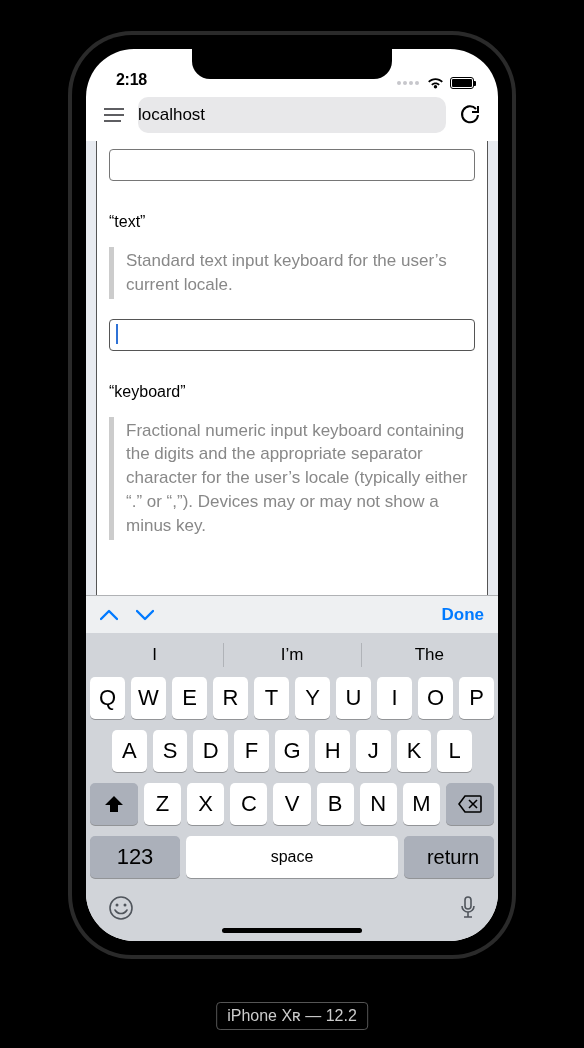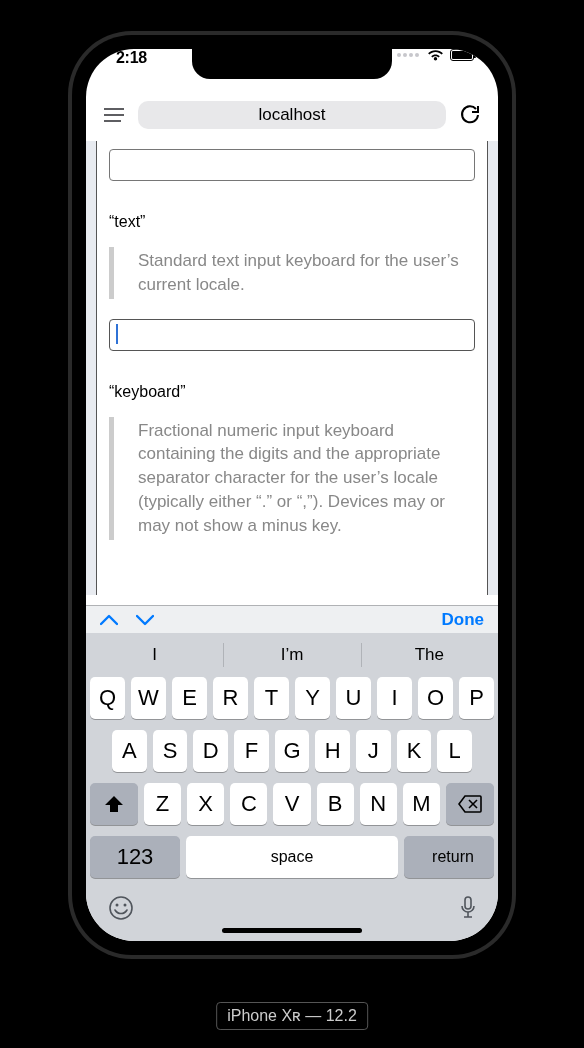--- a/index.html
+++ b/index.html
@@ -31,63 +31,63 @@
 }
 .notch {
   position:absolute; top:0; left:50%; transform:translateX(-50%);
   width: 200px; height: 30px; background:#000;
   border-bottom-left-radius: 18px; border-bottom-right-radius: 18px;
   z-index: 100;
 }
 
 
 .status {
-  height: 44px; display:flex; align-items:flex-start; justify-content:space-between;
+  height: 44px; display:flex; align-items:flex-end; justify-content:space-between;
   padding: 0 24px 4px 30px;
   gap: 36px;
 }
 .status-time { font-weight:600; font-size:16px; letter-spacing:-0.3px; }
 .status-right { display:flex; gap:6px; align-items:center; }
 .dots { display:flex; gap:2px; margin-right:2px; }
 .dot { width:4px; height:4px; border-radius:50%; background:#c7c7cc; }
 .wifi-icon svg { display:block; }
 .battery { width:24px; height:12px; border:1px solid #000; border-radius:3px; position:relative; }
 .battery::after { content:""; position:absolute; right:-3px; top:3px; width:2px; height:5px; background:#000; border-radius:0 1px 1px 0; }
 .battery-fill { position:absolute; left:1px; top:1px; bottom:1px; right:1px; background:#000; border-radius:1px; }
 
 
 .nav {
   height: 44px; margin: 0 10px; display:flex; align-items:center; gap:6px;
 }
 .menu-btn, .reload-btn { width:36px; height:36px; display:flex; align-items:center; justify-content:center; }
 .urlbar {
-  flex:1; height:28px; background:#e8e8ea; border-radius:10px;
-  display:flex; align-items:center; justify-content:center;
+  flex:1; height:36px; background:#e8e8ea; border-radius:10px;
+  display:flex; align-items:center; justify-content:flex-start;
   font-size:17px; color:#000;
 }
 
 
 .content {
   position:absolute; top:92px; bottom:346px; left:0; right:0;
   overflow:hidden; background:#e8ebf0;
   padding: 0 10px;
 }
 .panel { background:#fff; border-left:1px solid #555; border-right:1px solid #555; height:100%; padding:8px 12px 0; }
 .inp {
   width:100%; height:32px; border:1px solid #767676; border-radius:4px; padding:4px 6px;
   font-size:15px; background:#fff; outline:none;
 }
 .inp.focused { border-color:#555; }
 .inp.focused .caret { display:inline-block; width:2px; height:20px; background:#2f72d6; vertical-align:middle; animation:blink 1s steps(1) infinite; }
 @keyframes blink { 50% { opacity:0; } }
 .heading { font-size:16px; margin:32px 0 16px; font-weight:400; }
-.quote { border-left:5px solid #ccc; padding:2px 0 2px 24px; margin-bottom:20px; color:#888; font-size:17px; line-height:1.4; }
-
-
-.kb-accessory { position:absolute; bottom:308px; left:0; right:0; height:28px;
+.quote { border-left:5px solid #ccc; padding:2px 0 2px 12px; margin-bottom:20px; color:#888; font-size:17px; line-height:1.4; }
+
+
+.kb-accessory { position:absolute; bottom:308px; left:0; right:0; height:38px;
   background:#eef0f2; border-top:1px solid #b0b2b5; display:flex; align-items:center; justify-content:space-between;
   padding:0 14px;
 }
 .kb-nav { display:flex; gap:18px; }
 .kb-nav svg { display:block; }
 .kb-done { color:#007aff; font-size:17px; font-weight:600; }
 
 
 .kb { position:absolute; bottom:0; left:0; right:0; height:308px; background:#d1d4d9; }
 .suggest { height:44px; display:flex; }
@@ -96,21 +96,21 @@
 
 .krow { display:flex; gap:6px; padding:0 4px; margin-bottom:11px; }
 .krow.r2 { padding:0 26px; }
 .key { flex:1; height:42px; background:#fff; border-radius:5px; display:flex; align-items:center; justify-content:center;
   font-size:22px; box-shadow:0 1px 0 rgba(0,0,0,0.3); }
 .key.fn { background:#abb0ba; }
 .key.shift { flex:0 0 48px; }
 .key.bksp { flex:0 0 48px; }
 .key.k123 { flex:0 0 90px; font-size:22px; }
 .key.space { flex:1; font-size:16px; }
-.key.return { flex:0 0 90px; font-size:16px;padding-left:8px; }
+.key.return { flex:0 0 90px; font-size:20px;padding-left:8px; }
 .kb-bottom { height:48px; display:flex; align-items:center; justify-content:space-between; padding:0 22px 6px; }
 .home-ind { position:absolute; bottom:8px; left:50%; transform:translateX(-50%); width:140px; height:5px; background:#000; border-radius:3px; }
 
 
 .dev-label { position:absolute; bottom:18px; left:50%; transform:translateX(-50%);
   border:1px solid #555; color:#ccc; font-size:16px; padding:4px 10px; border-radius:4px; font-family:-apple-system,sans-serif; }
 </style>
 </head>
 <body>
 

